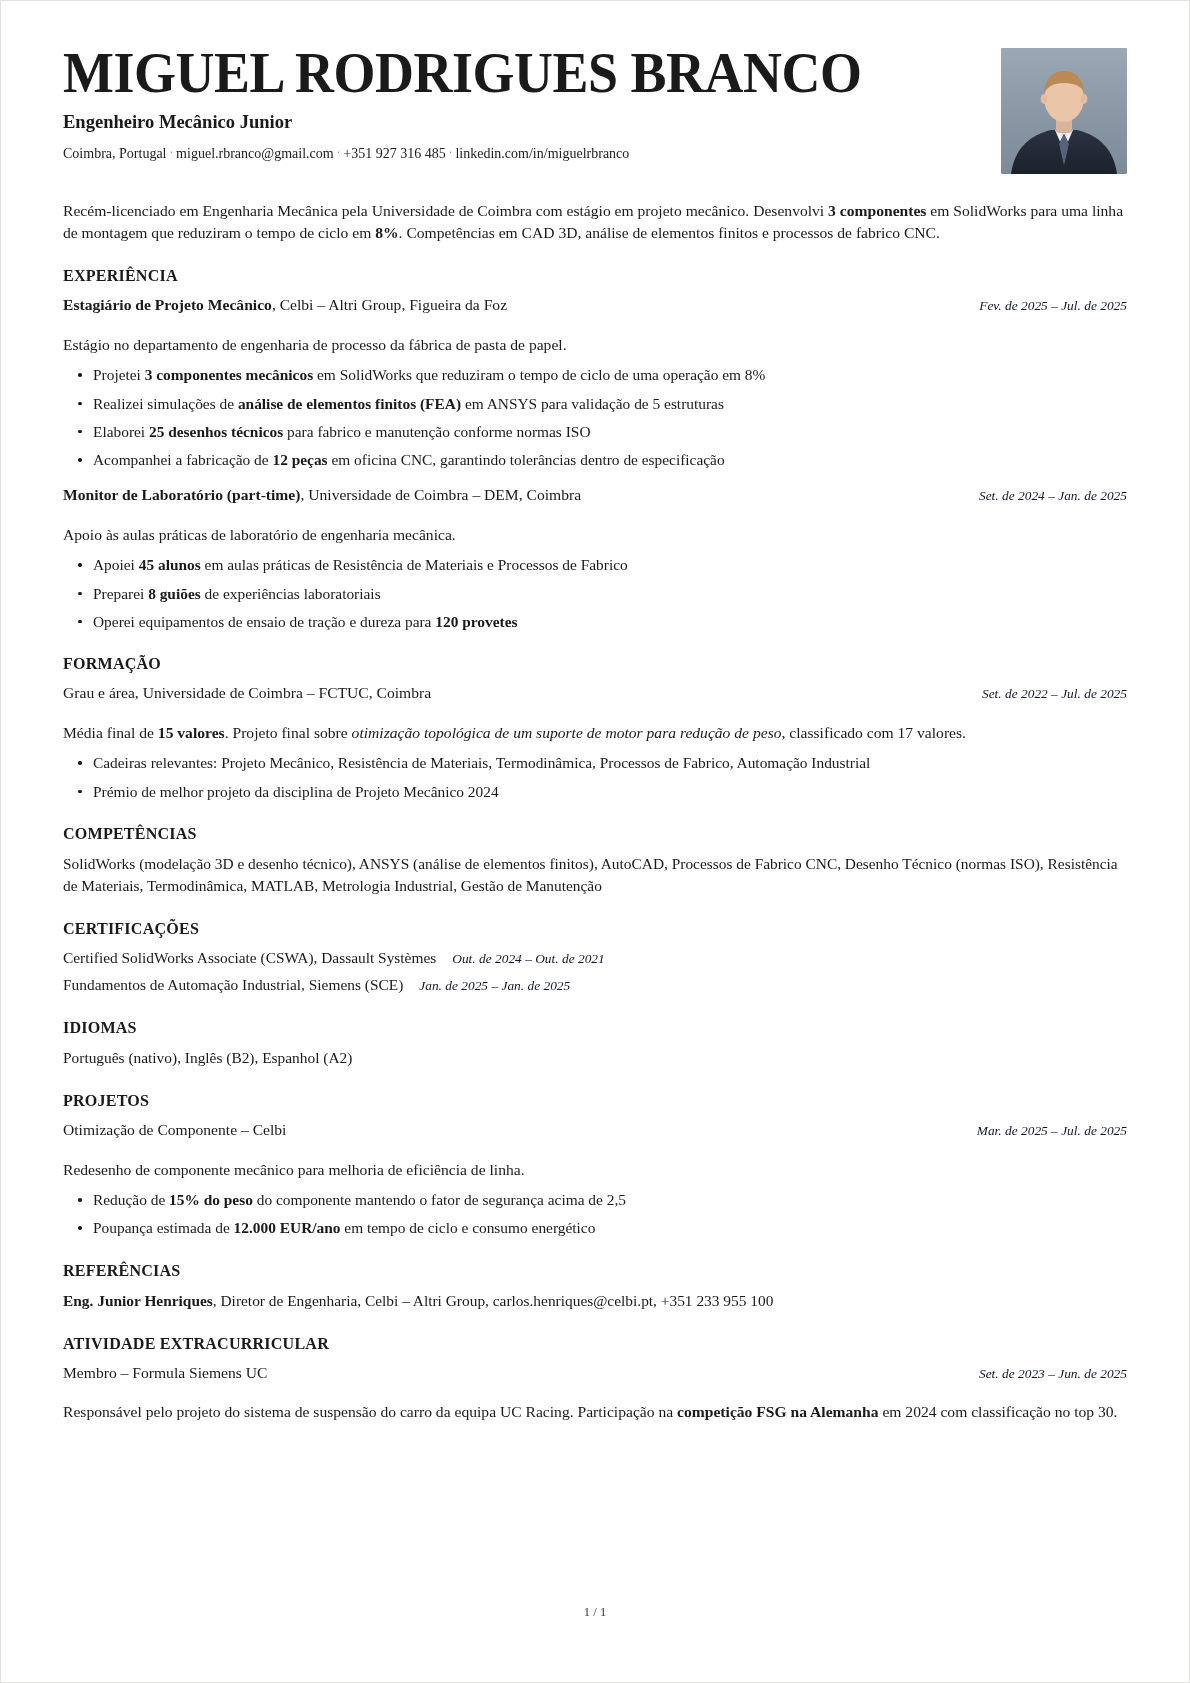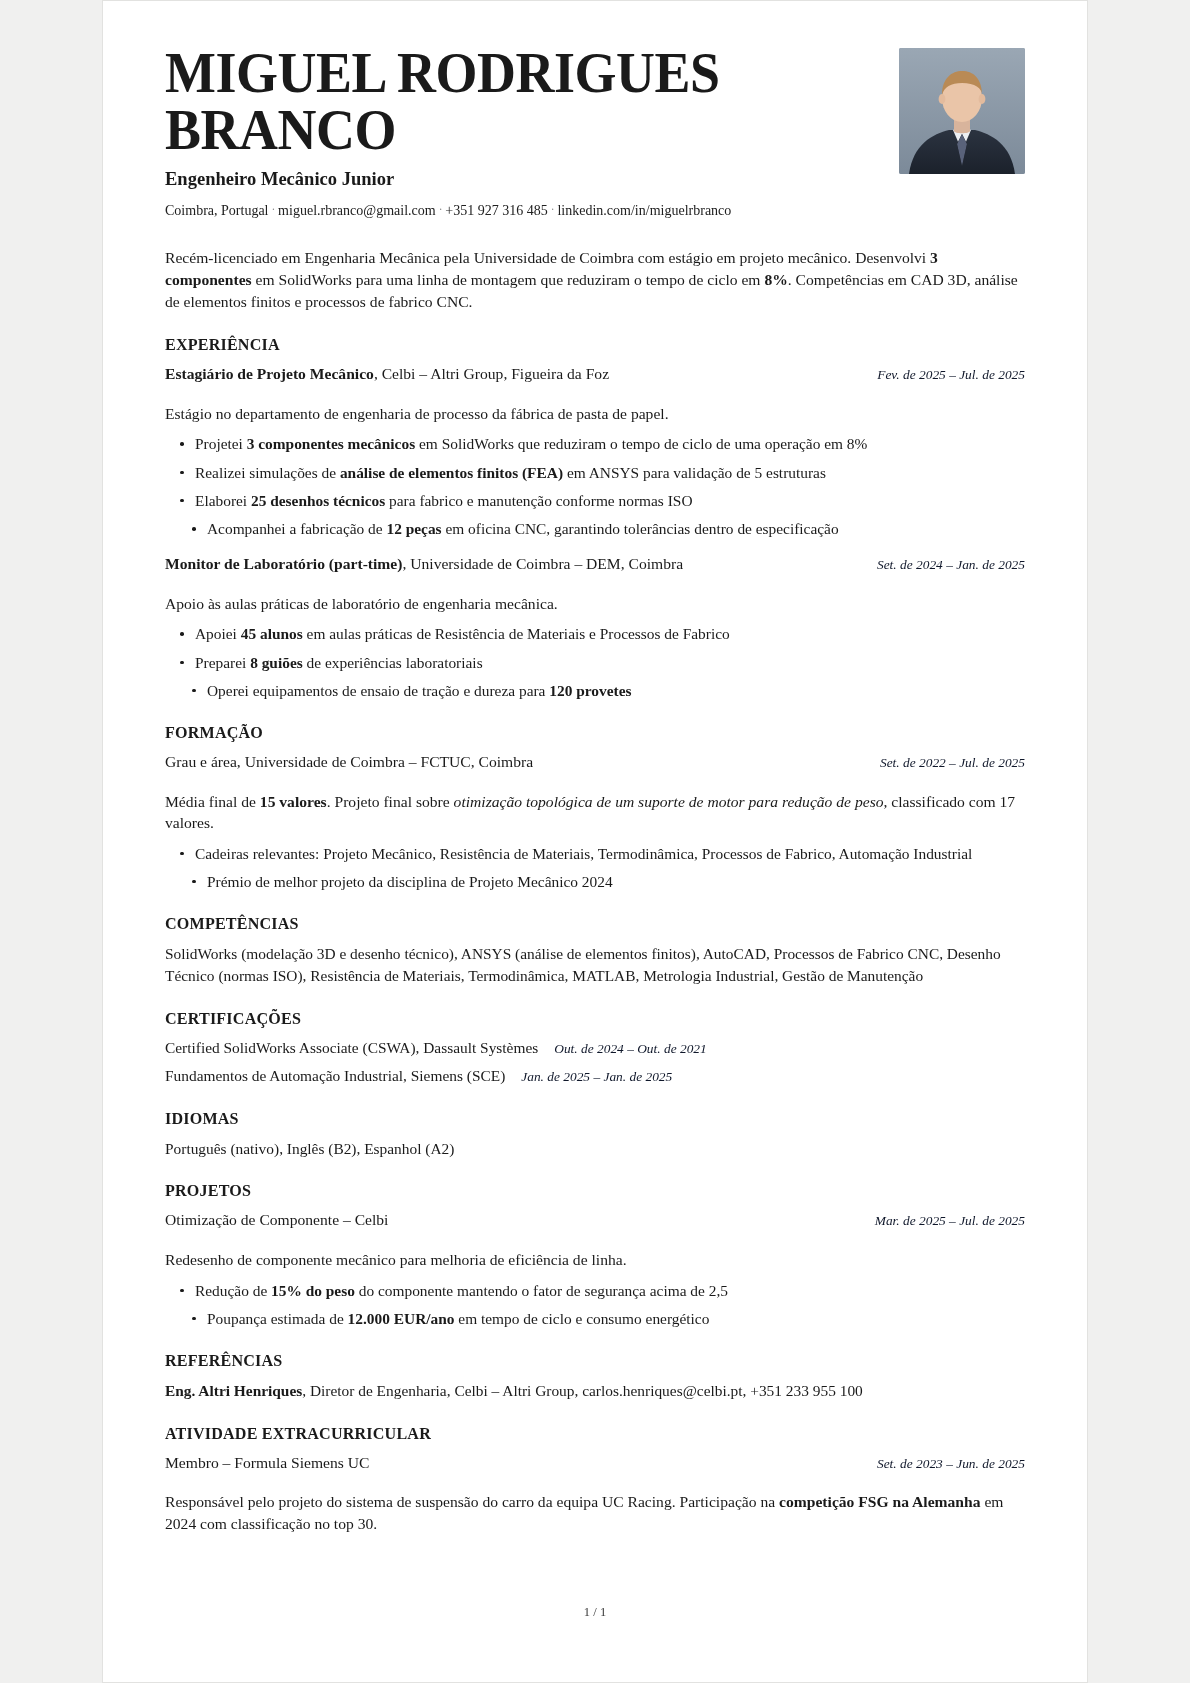--- a/index.html
+++ b/index.html
@@ -7,21 +7,21 @@
     margin: 0;
     padding: 0;
     background: #f0f0ef;
   }
   body {
     font-family: "Liberation Serif", "DejaVu Serif", serif;
     color: #1a1a1a;
   }
   .page {
     position: relative;
-    width: 986px;
+    width: 1190px;
     height: 1683px;
     margin: 0 auto;
     background: #ffffff;
     box-sizing: border-box;
     overflow: hidden;
     border: 1px solid #e2e2e0;
   }
   .sheet {
     position: absolute;
     left: 0; top: 0; right: 0; bottom: 0;
@@ -139,21 +139,21 @@
     padding: 0 0 0 28px;
     list-style: none;
   }
   ul.bullets li {
     position: relative;
     font-size: 15.4px;
     line-height: 1.38;
     margin-bottom: 7px;
     padding-left: 2px;
   }
-  ul.bullets li:last-child { margin-bottom: 0; margin-left: 12px; }
+  ul.bullets li:last-child { margin-bottom: 0; }
   ul.bullets li::before {
     content: "";
     position: absolute;
     left: -13px;
     top: 9px;
     width: 3.5px;
     height: 3.5px;
     background: #1a1a1a;
     border-radius: 50%;
   }
@@ -320,21 +320,21 @@
             <ul class="bullets">
               <li>Redução de <b>15% do peso</b> do componente mantendo o fator de segurança acima de 2,5</li>
               <li>Poupança estimada de <b>12.000 EUR/ano</b> em tempo de ciclo e consumo energético</li>
             </ul>
           </div>
         </div>
     </div>
 
     <div class="section">
       <div class="section-title">REFERÊNCIAS</div>
-      <div class="plain-line"><b>Eng. Altri Henriques</b>, Diretor de Engenharia, Celbi – Altri Group, carlos.henriques@celbi.pt, +351 233 955 100</div>
+      <div class="plain-line"><b>Eng. Junior Henriques</b>, Diretor de Engenharia, Celbi – Altri Group, carlos.henriques@celbi.pt, +351 233 955 100</div>
     </div>
 
     <div class="section">
       <div class="section-title">ATIVIDADE EXTRACURRICULAR</div>
       <div>
           <div class="entry">
             <div class="entry-head">
               <div class="entry-heading">Membro – Formula Siemens UC</div>
               <div class="entry-date">Set. de 2023 – Jun. de 2025</div>
             </div>

